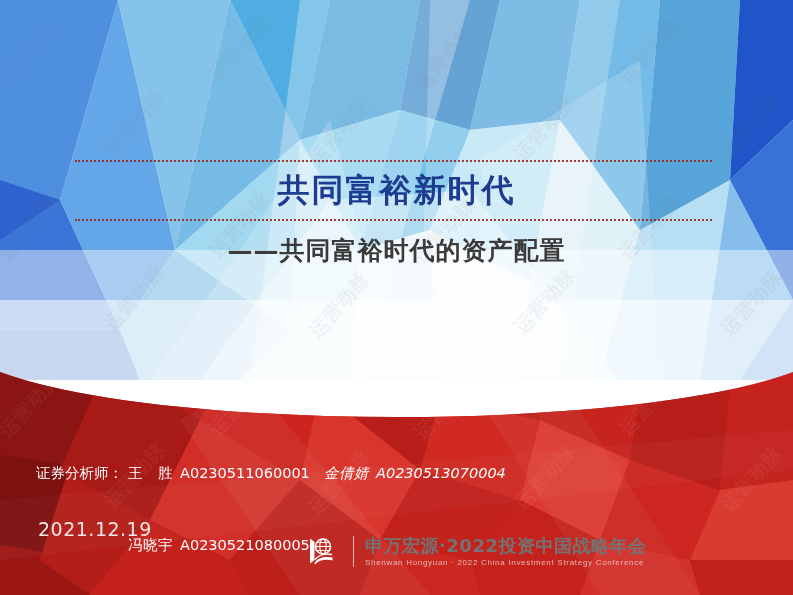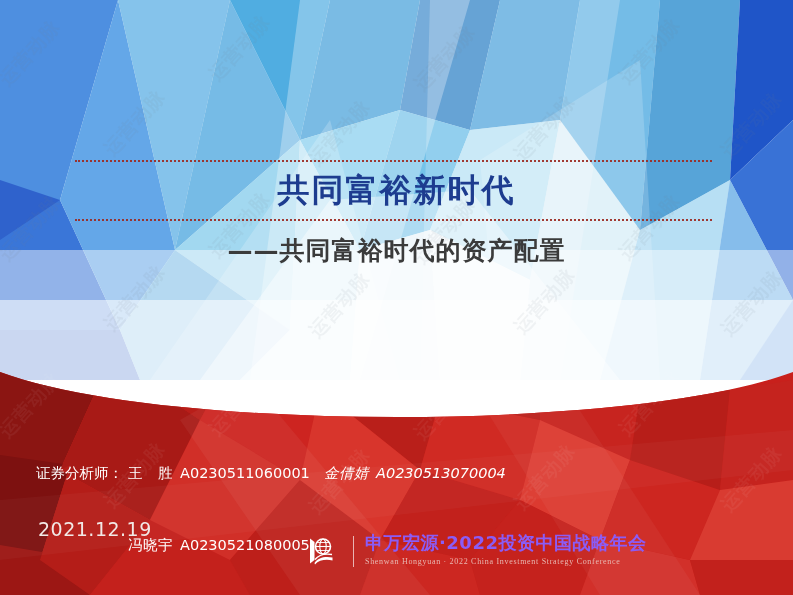--- a/index.html
+++ b/index.html
@@ -186,30 +186,30 @@
   }
   .brand-right {
     display: flex;
     flex-direction: column;
     justify-content: center;
   }
   #conf-cn {
     font-family: "DejaVu Sans", sans-serif;
     font-weight: 700;
     font-size: 18px;
-    color: #8b5cf6;
+    color: #737373;
     letter-spacing: 0.5px;
     line-height: 21px;
   }
   #conf-en {
-    font-family: Liberation Serif, serif;
+    font-family: Liberation Sans, sans-serif;
     font-size: 8px;
     color: #e8b8b2;
     letter-spacing: 0.7px;
-    line-height: 16px;
+    line-height: 11px;
     margin-top: 1px;
   }
 </style>
 </head>
 <body>
 
 <div id="slide">
 
   <svg class="bg-svg" viewBox="0 0 793 595" preserveAspectRatio="none">
     <defs>

